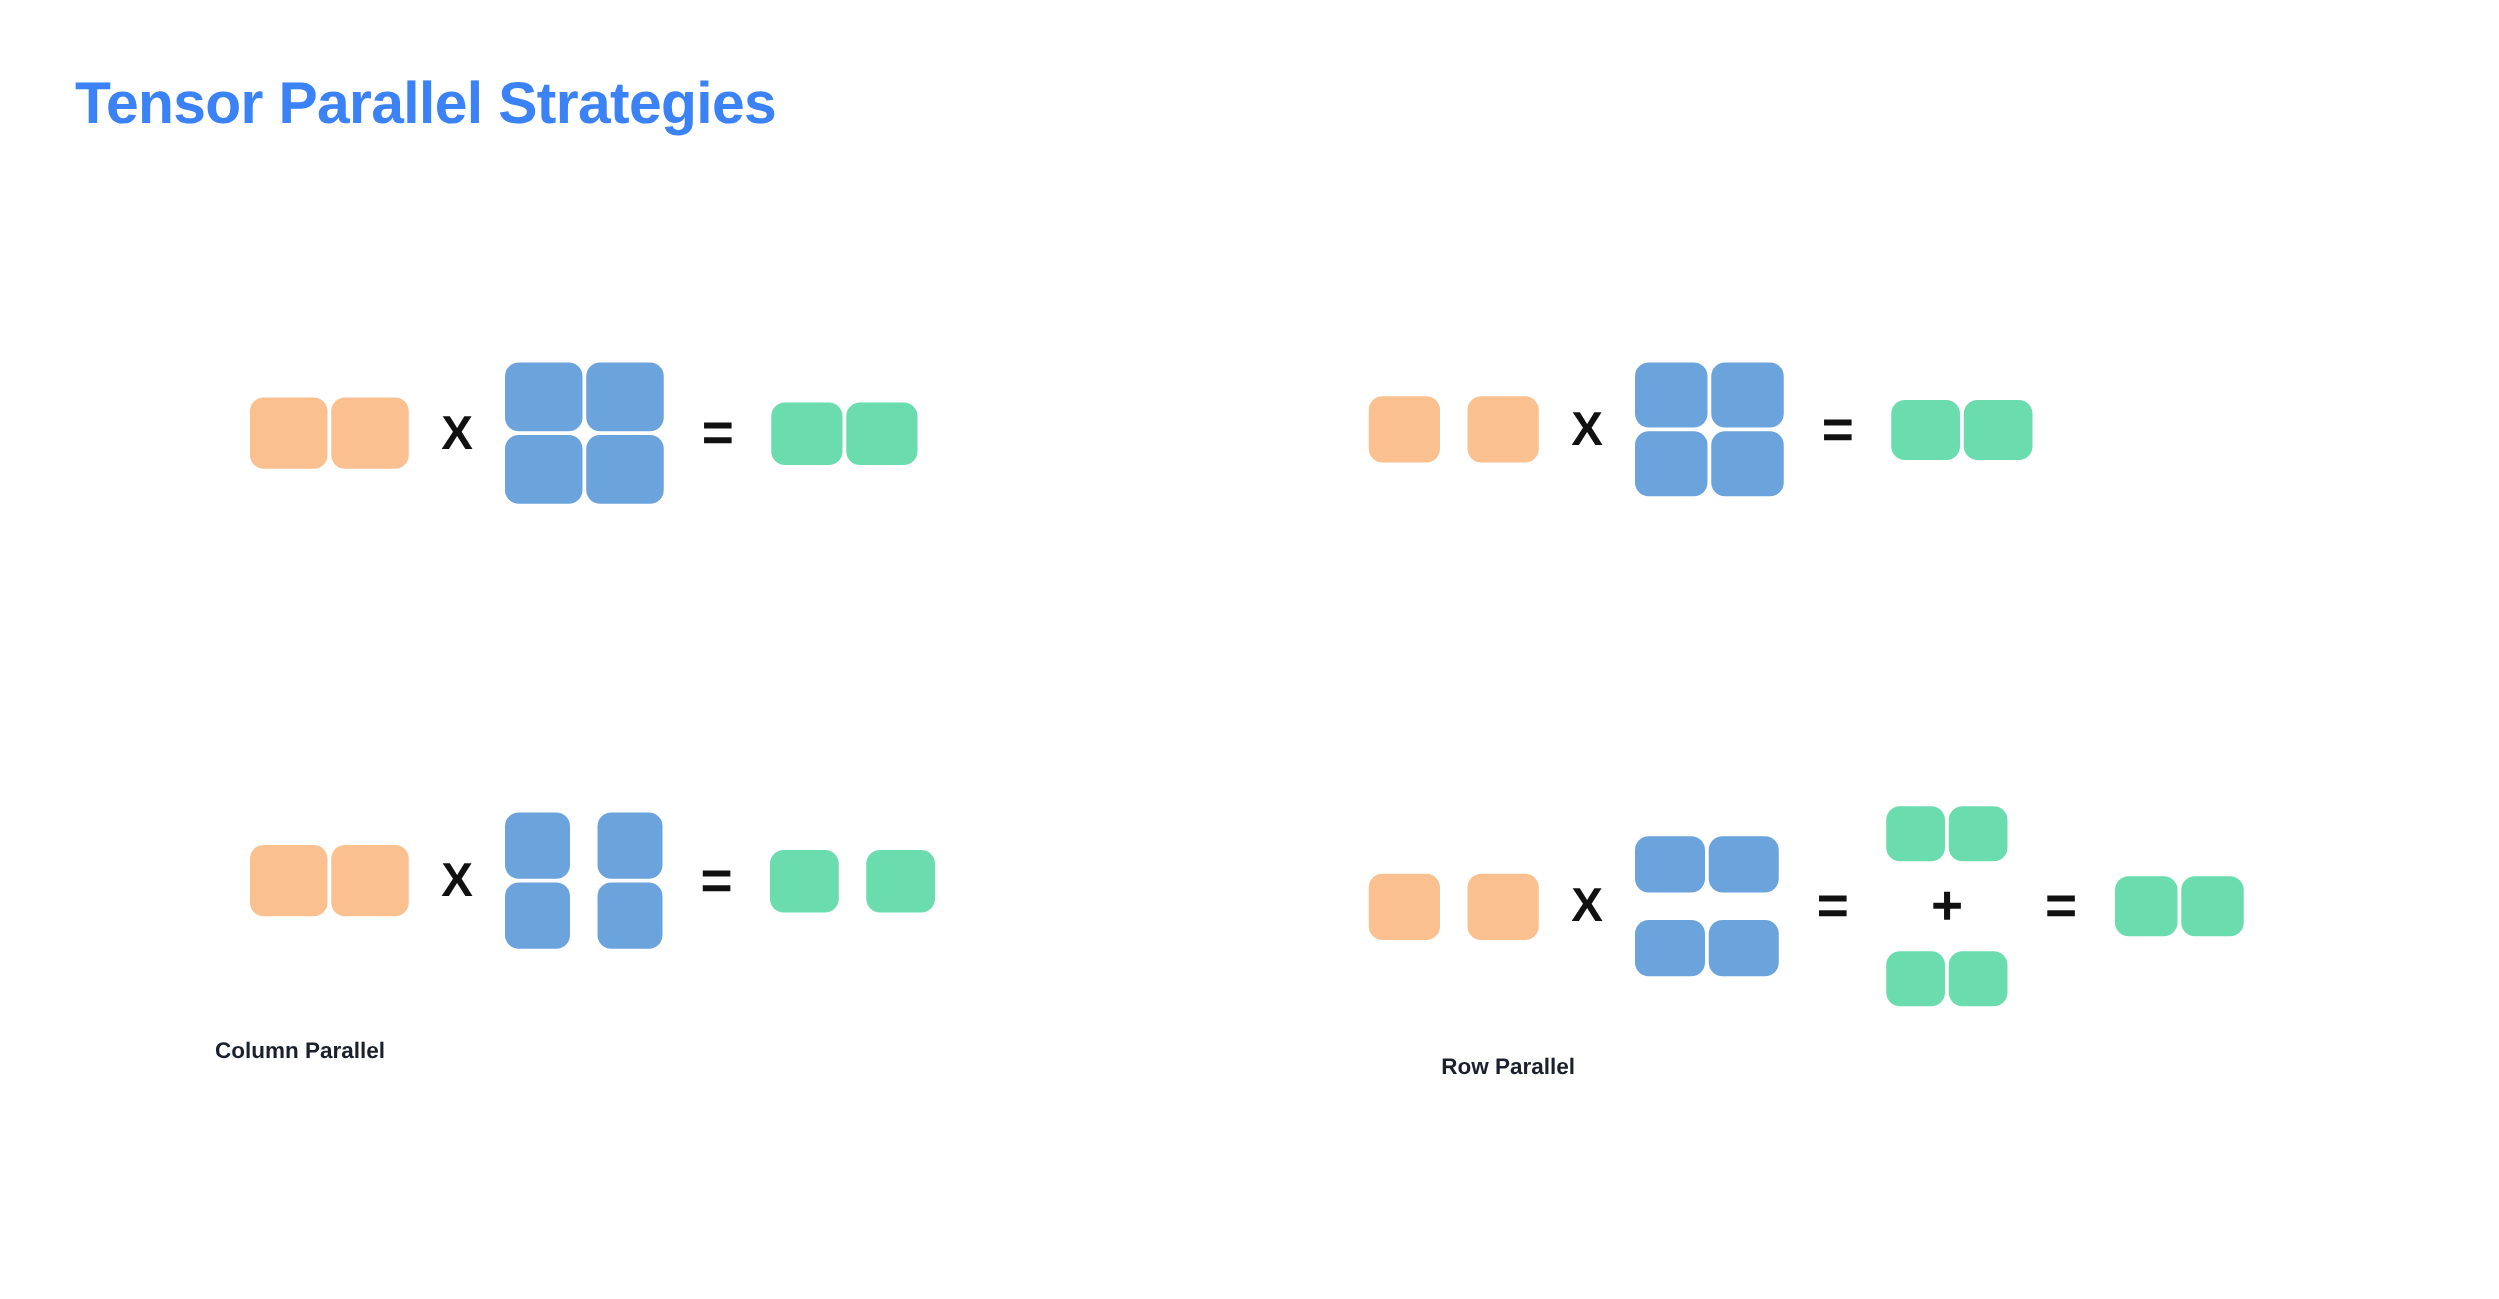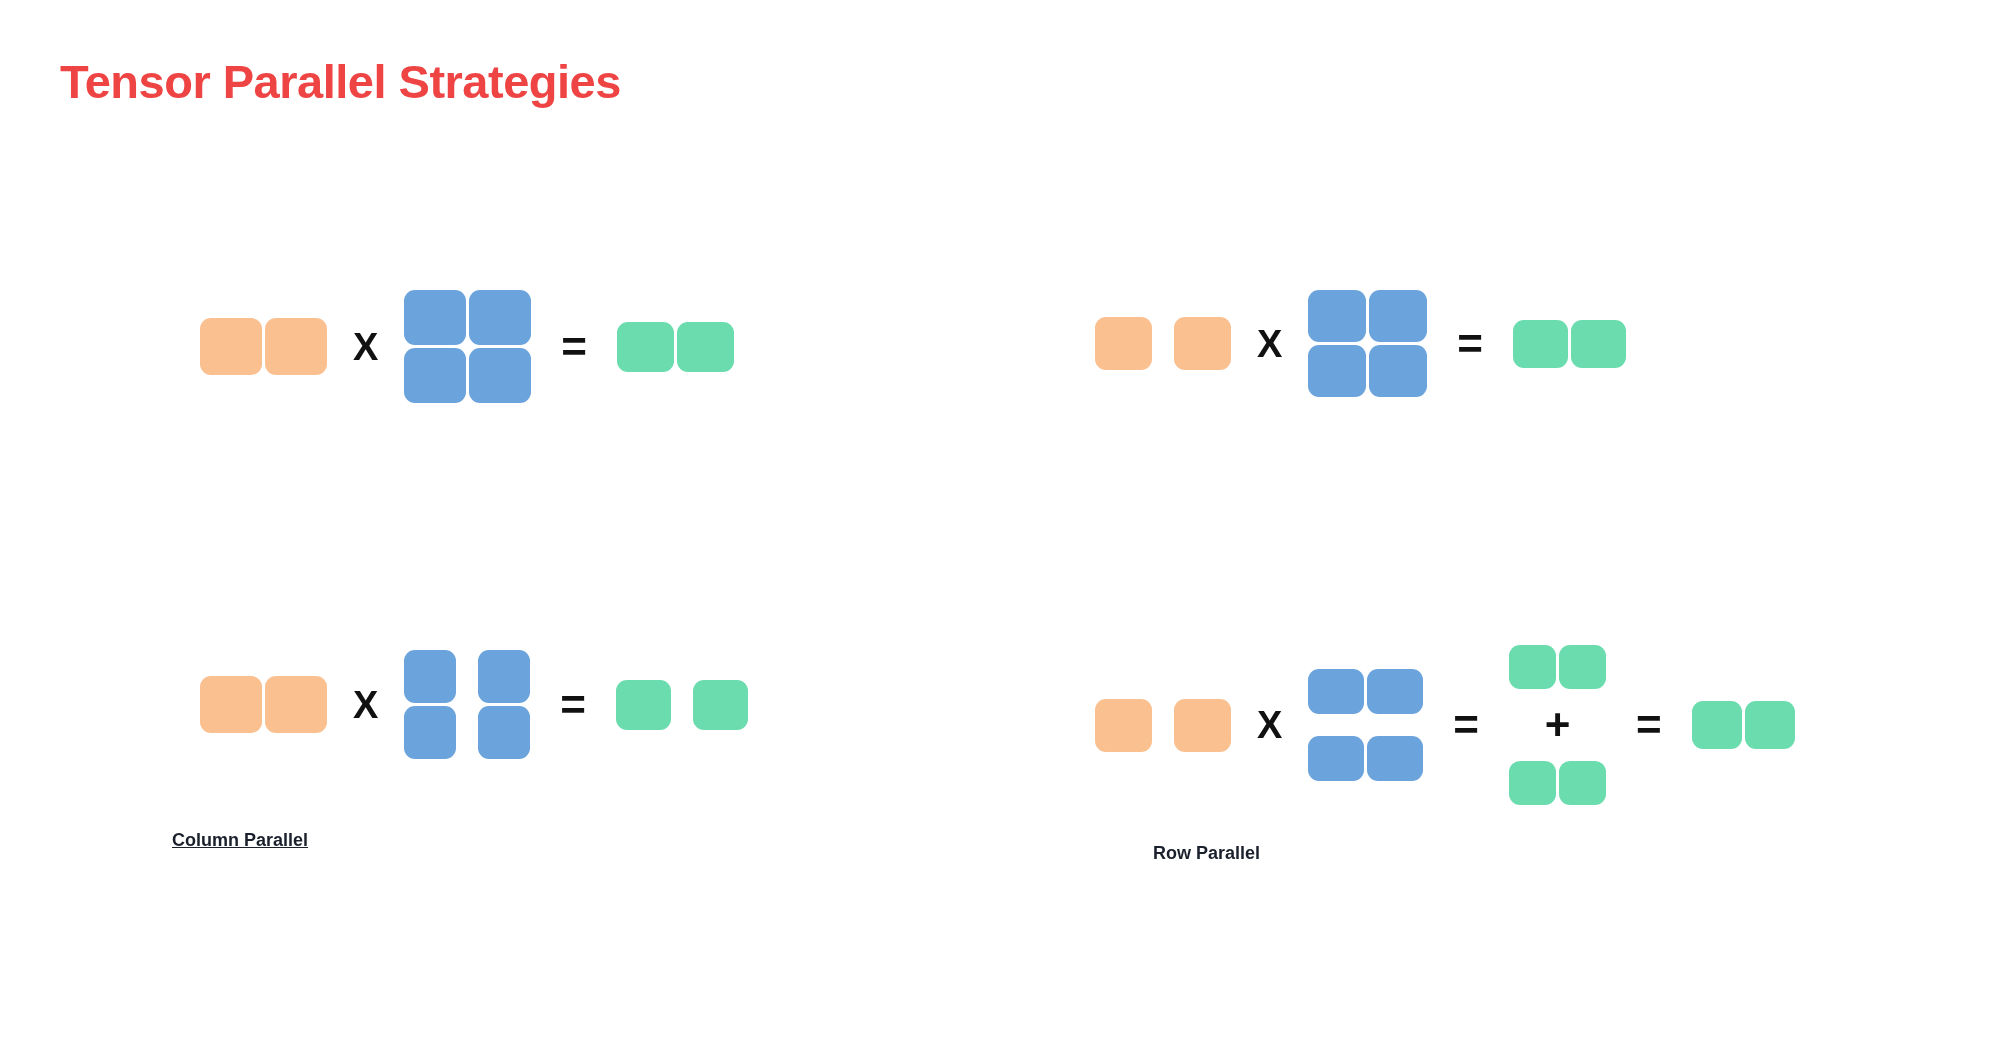--- a/index.html
+++ b/index.html
@@ -15,21 +15,21 @@
     position: relative;
   }
 
   
   #page-title {
     position: absolute;
     left: 60px;
     top: 58px;
     font-size: 47px;
     font-weight: bold;
-    color: #ef4444;
+    color: #3b82f6;
     letter-spacing: -0.5px;
     line-height: 1;
     white-space: nowrap;
   }
 
   
   .panel {
     position: absolute;
   }
   .equation {
@@ -207,21 +207,21 @@
     <div class="sp-md"></div>
 
     <div class="row-vec gap-wide">
       <div class="cell green" style="width:55px;height:50px;"></div>
       <div class="cell green" style="width:55px;height:50px;"></div>
     </div>
 
   </div>
 </div>
 
-<div class="caption" style="left:172px; top:830px;text-decoration:underline;">Column Parallel</div>
+<div class="caption" style="left:172px; top:830px;">Column Parallel</div>
 
 <div class="panel" style="left:1095px; top:645px;">
   <div class="equation">
 
     <div class="row-vec gap-wide">
       <div class="cell orange" style="width:57px;height:53px;"></div>
       <div class="cell orange" style="width:57px;height:53px;"></div>
     </div>
 
     <div class="sp-sm"></div>

